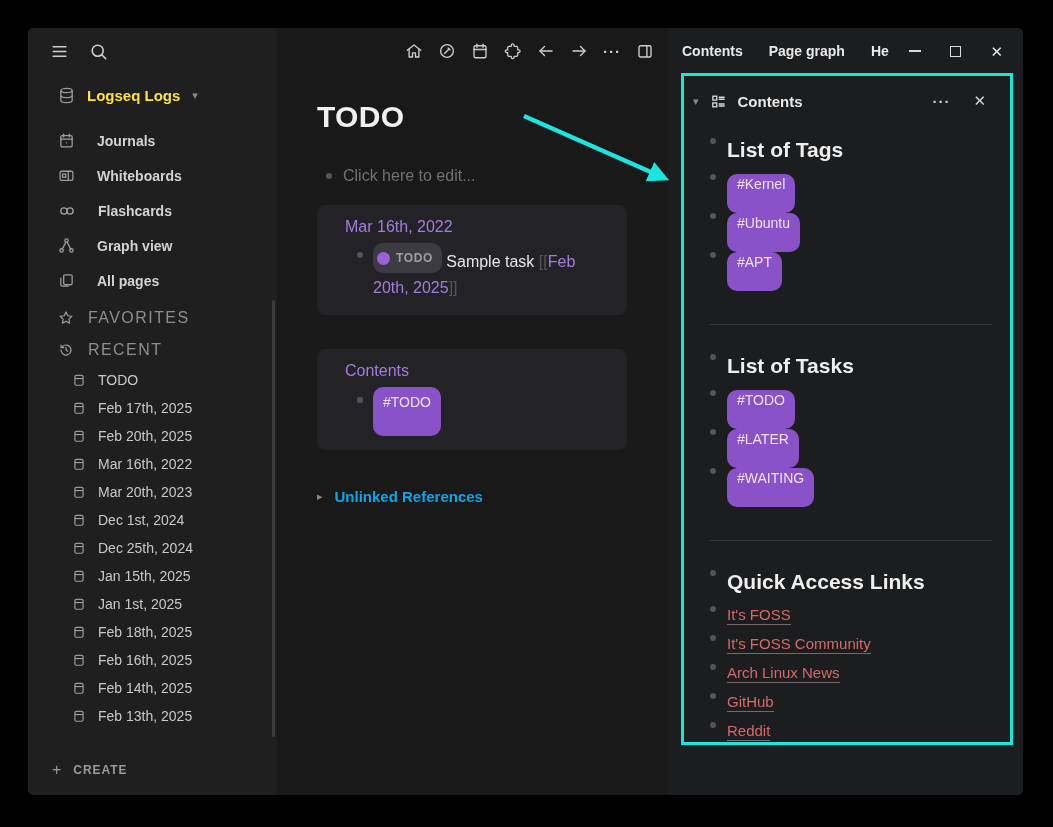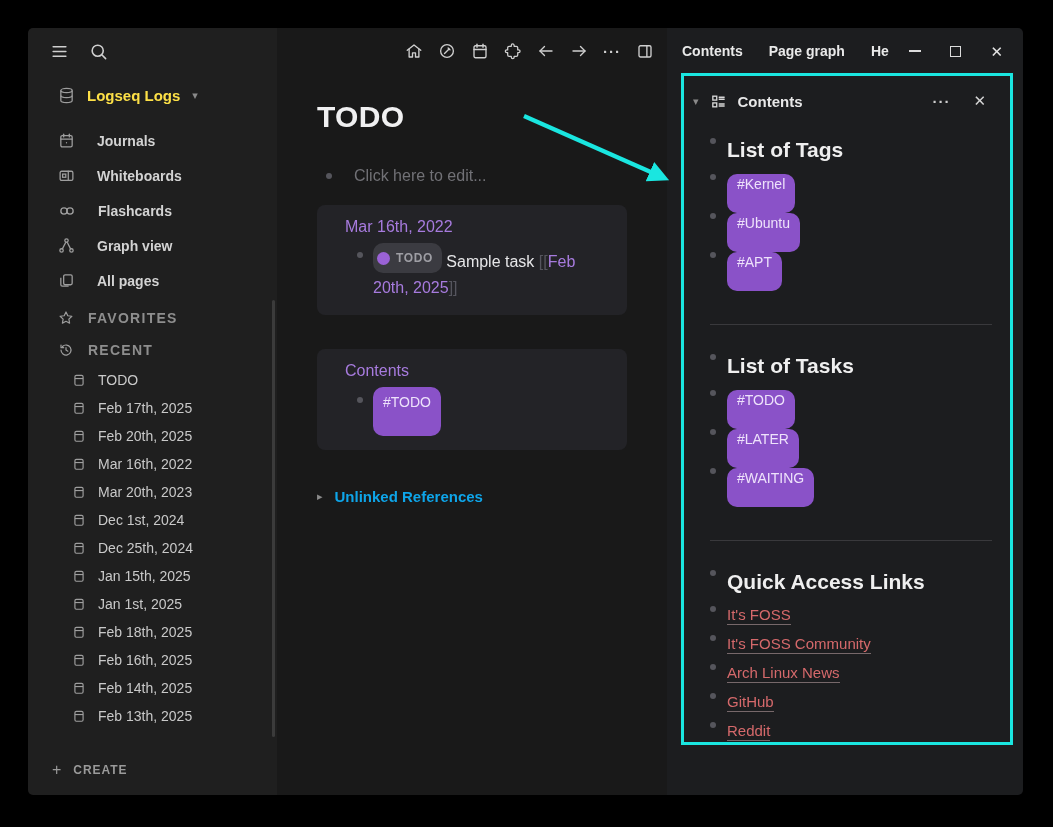--- a/index.html
+++ b/index.html
@@ -29,21 +29,21 @@
   .caret { color:#8a8a8a; font-size:11px; }
 
   .nav { position:absolute; top:95px; left:0; right:0; list-style:none; }
   .nav li { height:35px; display:flex; align-items:center; gap:22px;
             padding-left:30px; cursor:pointer; }
   .nav .label { color:#d3d3d3; font-size:14px; font-weight:600; }
 
   .sections { position:absolute; top:274px; left:0; right:0; }
   .section-row { height:32px; display:flex; align-items:center; gap:14px;
                  padding-left:30px; cursor:pointer; }
-  .section-label { color:#8e8e8e; font-size:14px; font-weight:700; letter-spacing:.09em; }
+  .section-label { color:#8e8e8e; font-size:16px; font-weight:400; letter-spacing:.09em; }
 
   .recent-list { position:absolute; top:338px; left:0; right:0; list-style:none; }
   .recent-list li { height:28px; display:flex; align-items:center; gap:12px;
                     padding-left:44px; cursor:pointer; }
   .recent-label { color:#c9c9c9; font-size:14px; }
 
   .sb-footer { position:absolute; left:24px; bottom:16px; display:flex;
                align-items:center; gap:12px; cursor:pointer; }
   .create-label { color:#9a9a9a; font-size:12px; font-weight:700; letter-spacing:.08em; }
   .plus-glyph { color:#9a9a9a; font-size:16px; font-weight:400; }
@@ -52,21 +52,21 @@
                     background:#3b3b3b; border-radius:2px; }
 
   
   .main-top { height:46px; display:flex; align-items:center; justify-content:flex-end;
               gap:15px; padding-right:13px; }
   .main-body { padding:0 40px; }
   .page-title { margin-top:26px; font-size:30px; font-weight:800; color:#f0f0f1;
                 letter-spacing:.01em; }
   .block-row { display:flex; align-items:flex-start; }
   .bullet { width:6px; height:6px; border-radius:50%; background:#55555c; flex:none; }
-  .empty-block { margin-top:33px; align-items:center; gap:22px; padding-left:9px; }
+  .empty-block { margin-top:33px; align-items:center; gap:11px; padding-left:9px; }
   .placeholder { color:#717176; font-size:16px; }
 
   .refs-header { margin-top:37px; display:flex; align-items:center; justify-content:space-between; }
   .refs-title { color:#e8e8e8; font-size:15px; font-weight:700; }
 
   .ref-card { margin-top:20px; background:#232327; border-radius:8px;
               padding:13px 16px 14px 28px; }
   .ref-card + .ref-card { margin-top:34px; }
   .page-link { color:#a77bde; font-size:16px; cursor:pointer; }
   .card-block { margin-top:7px; gap:10px; padding-left:12px; }

